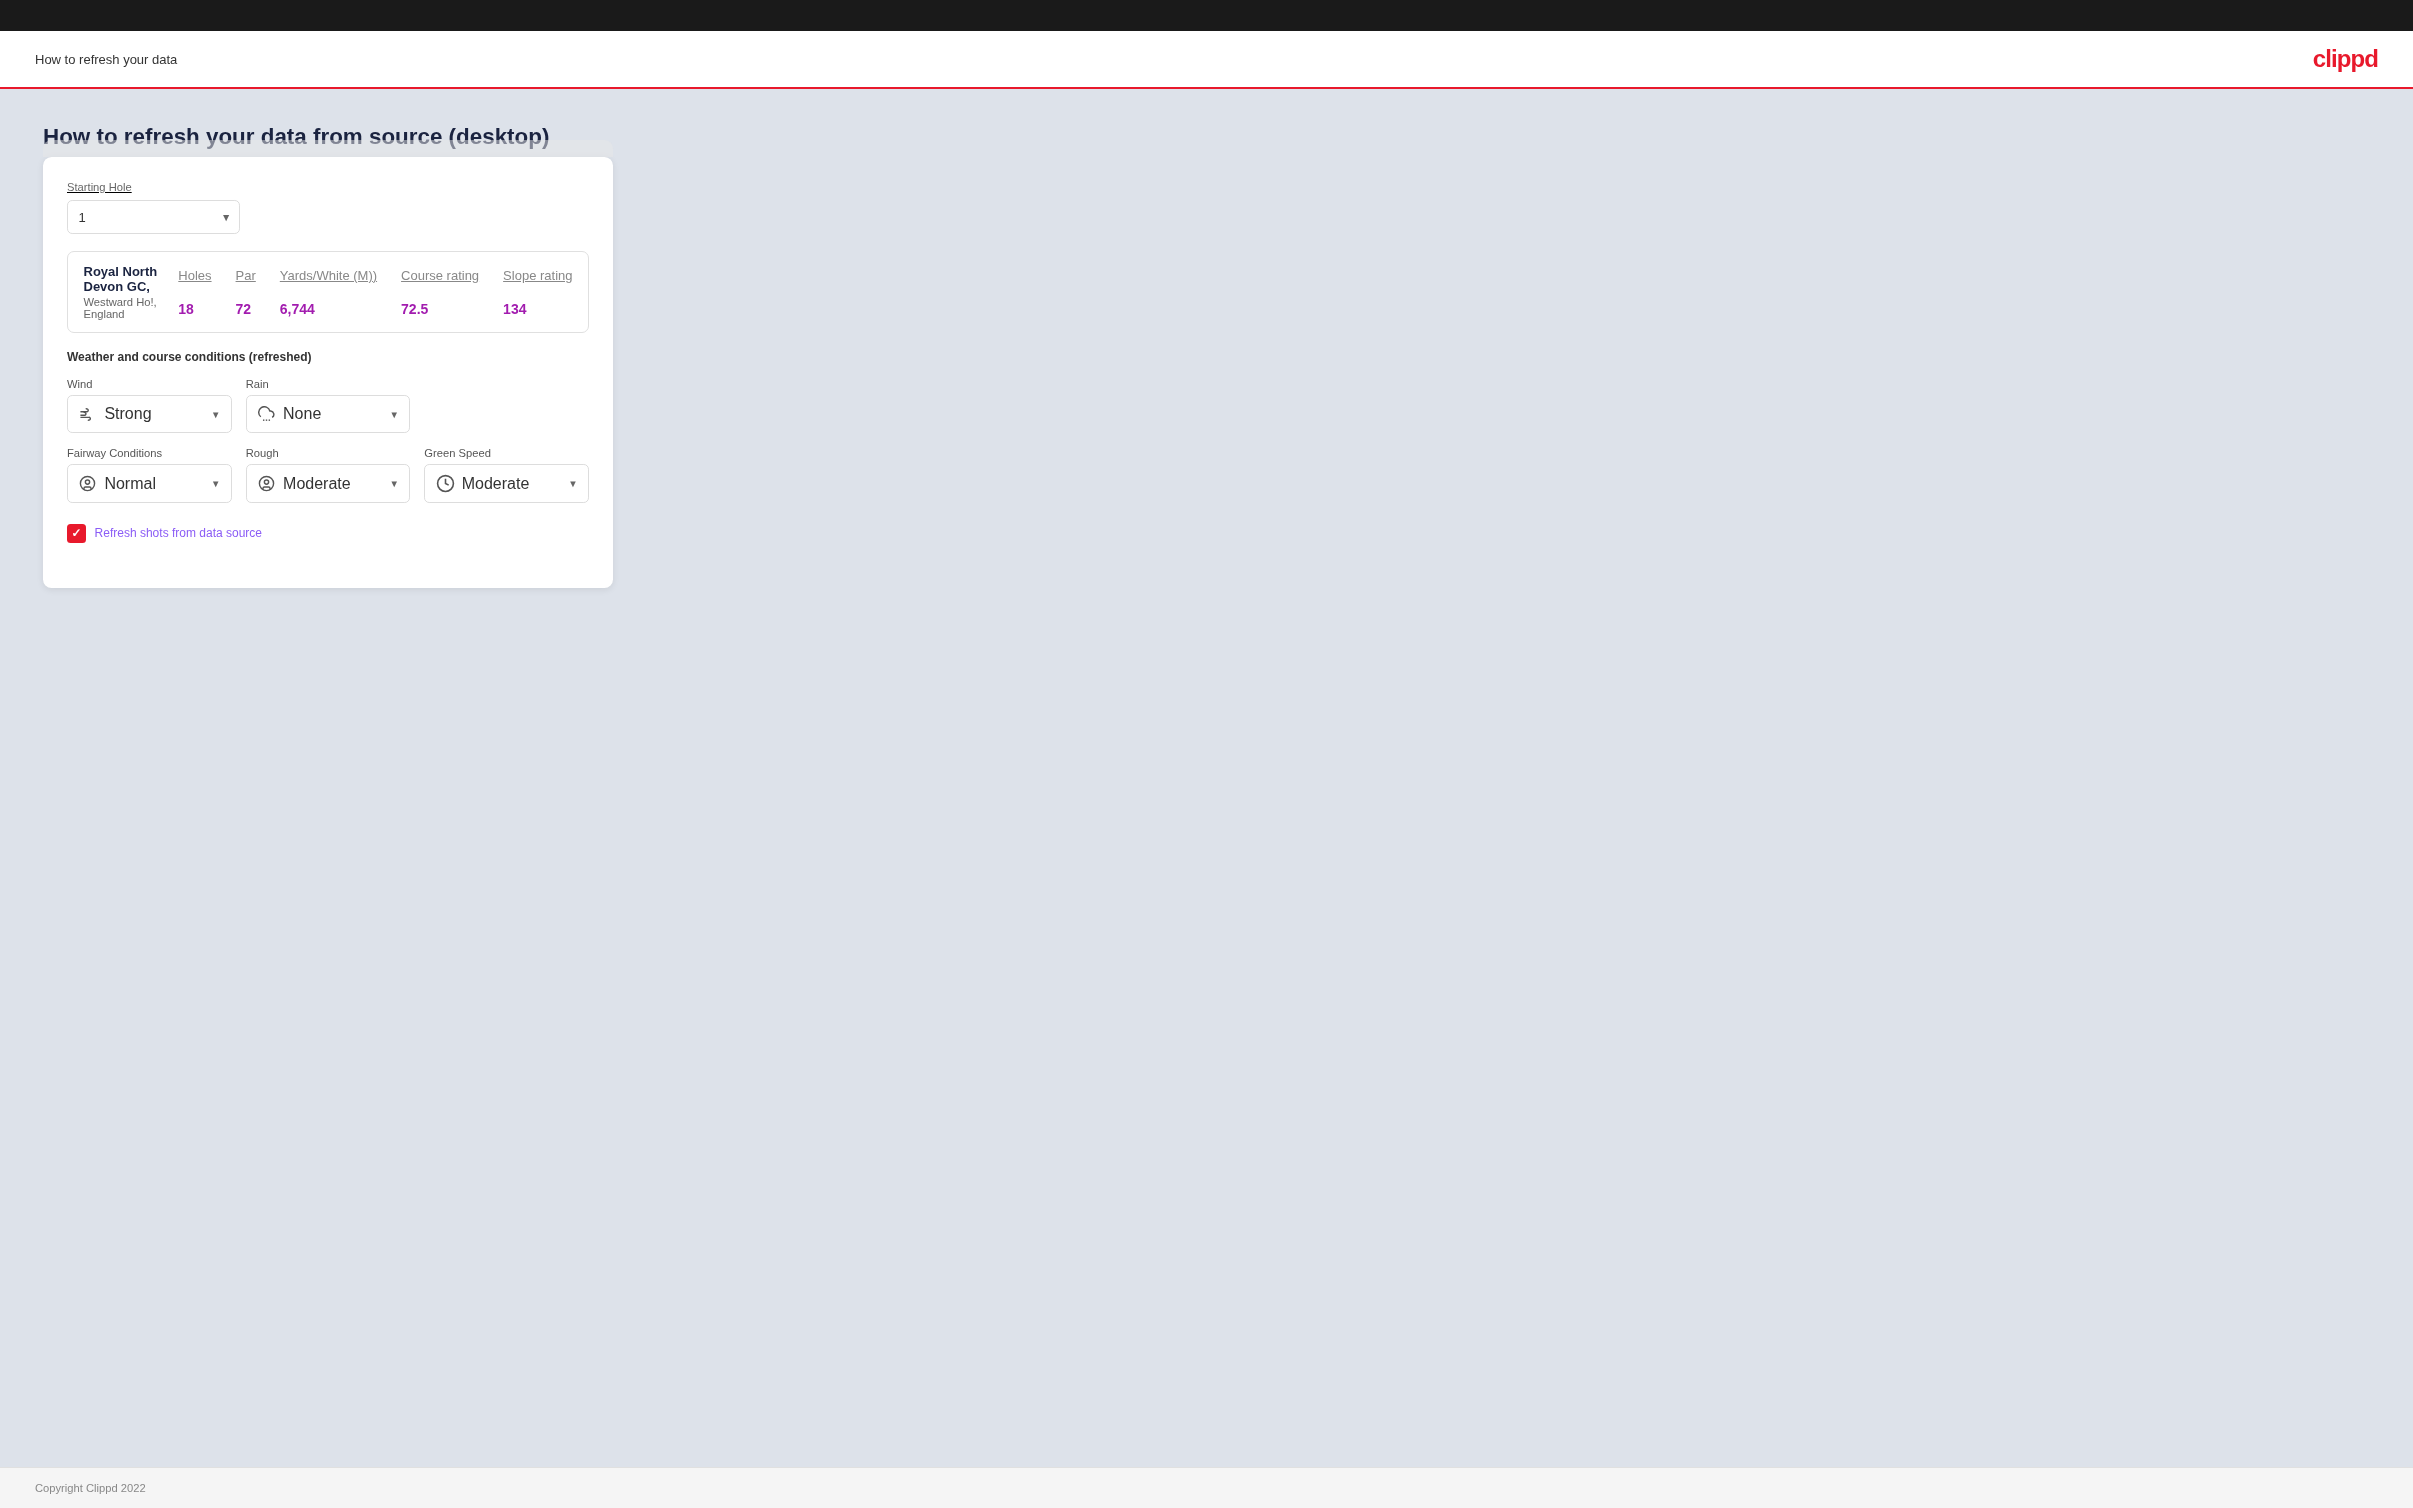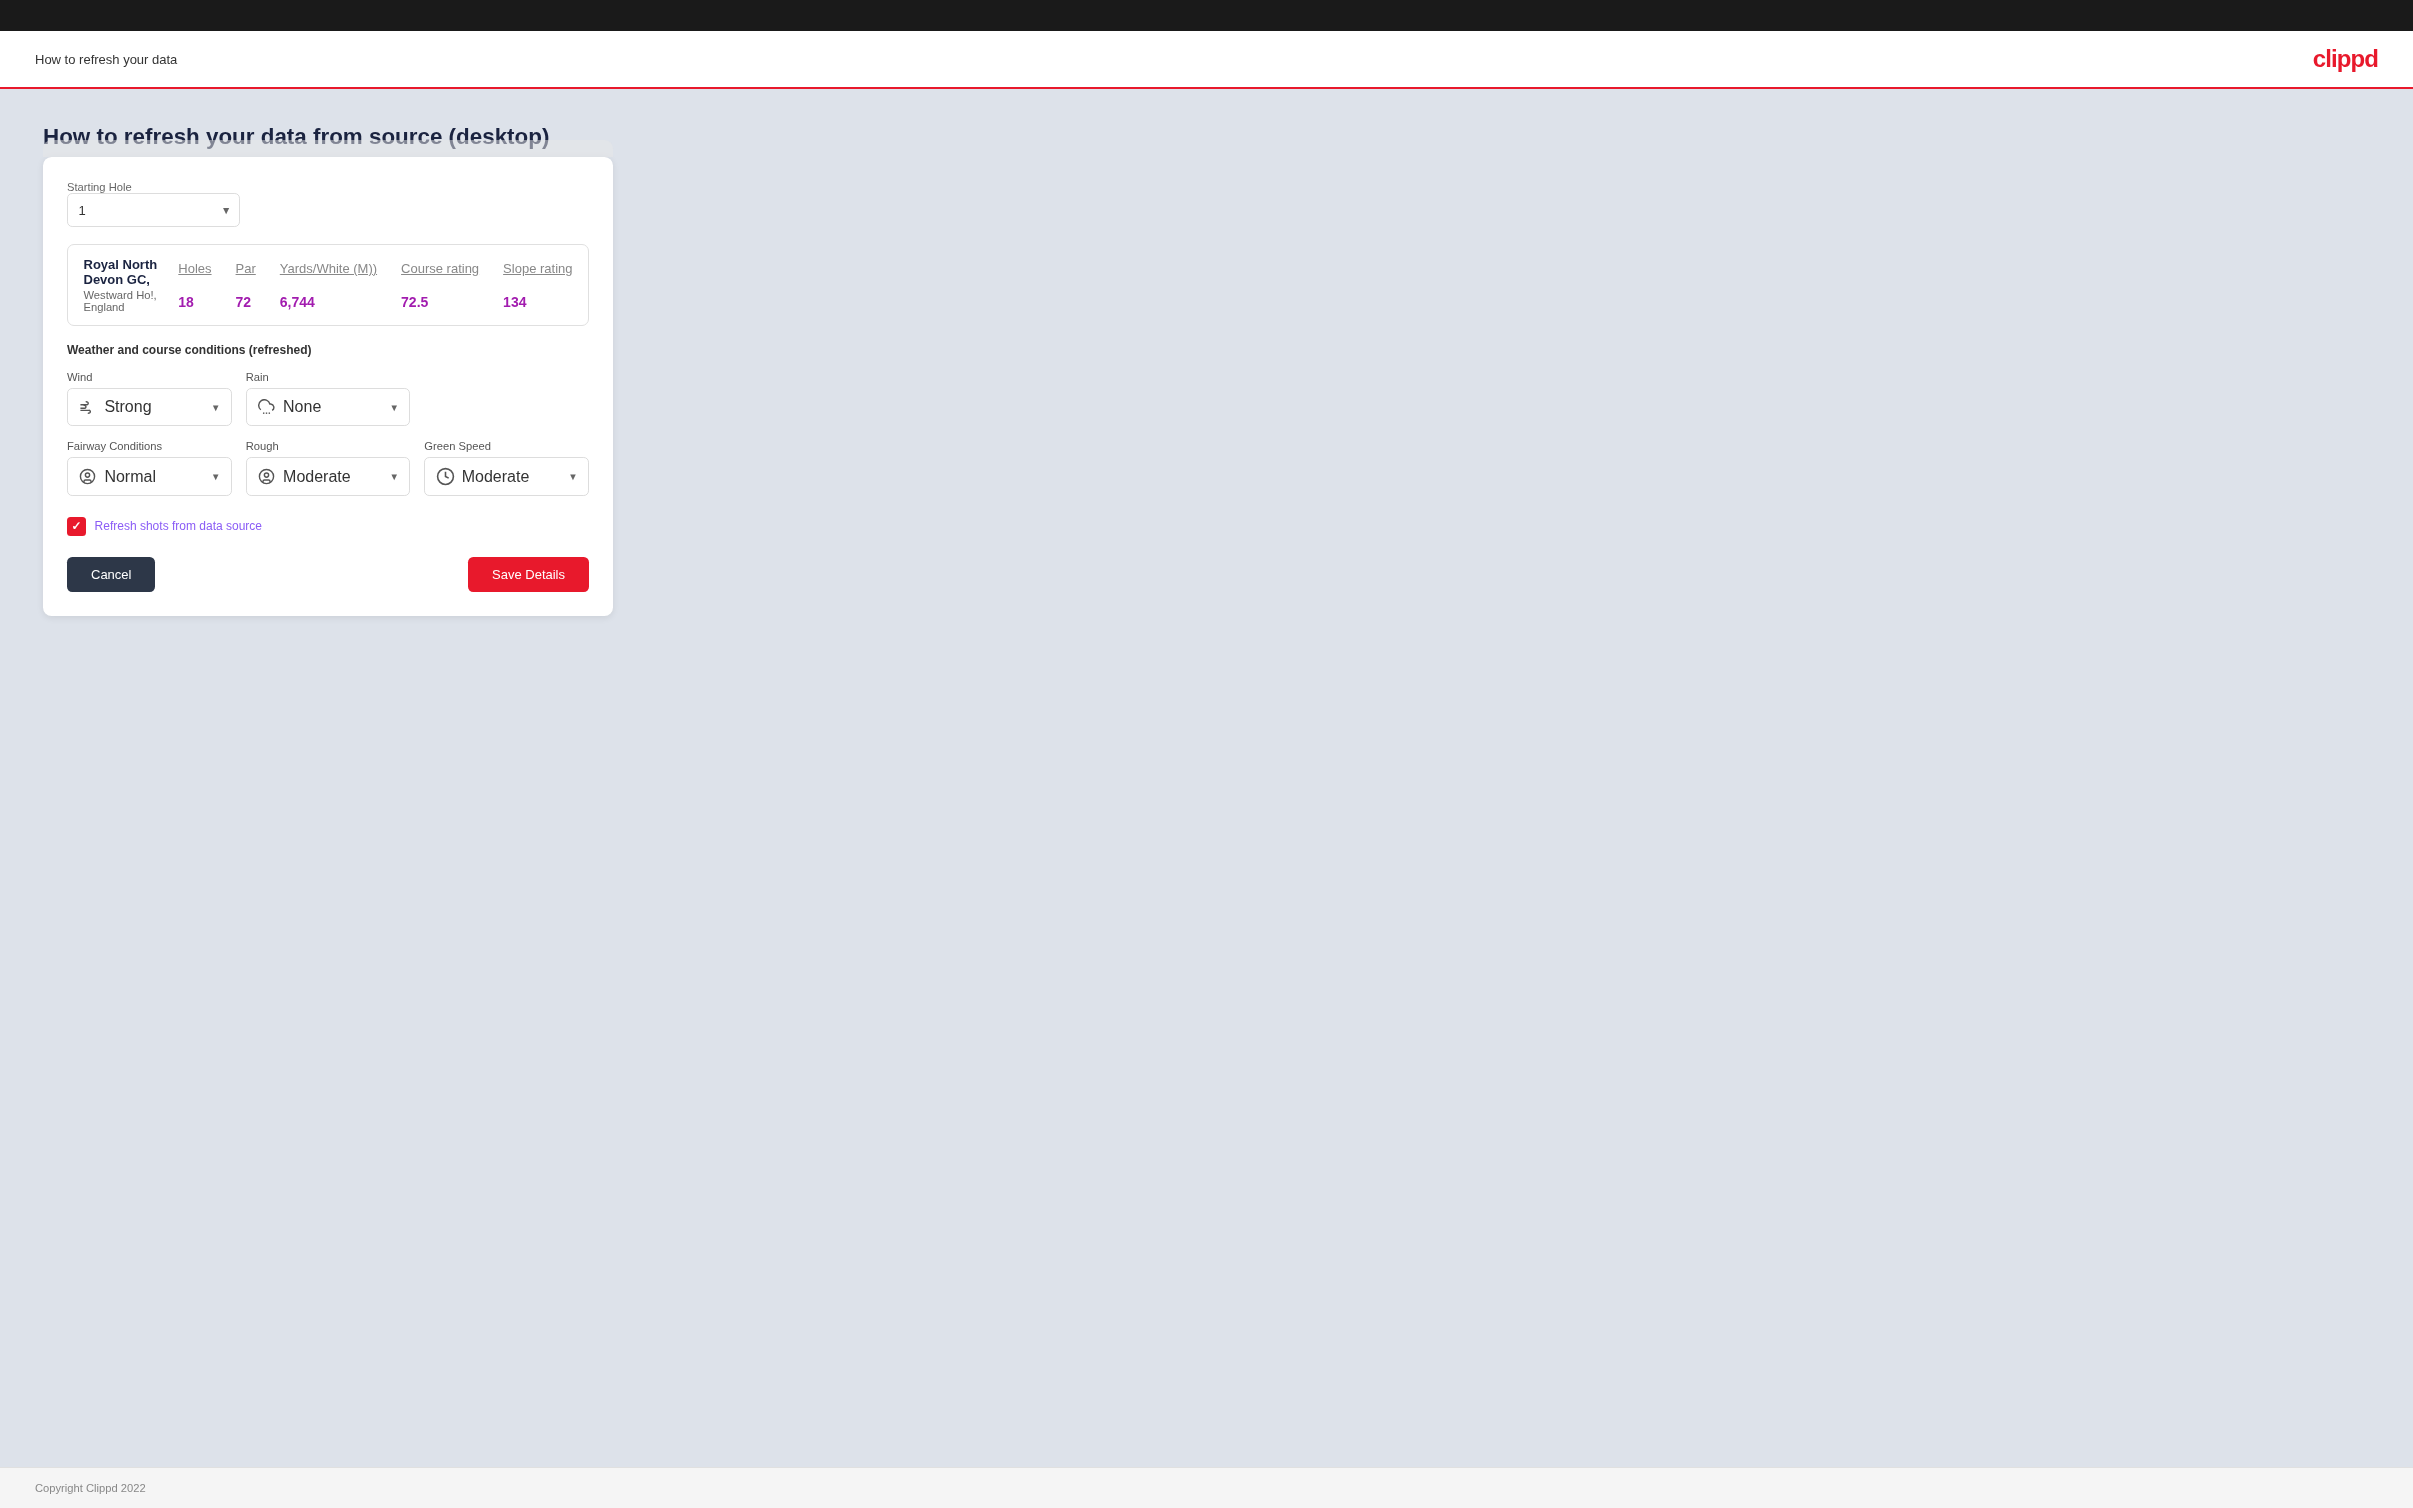--- a/index.html
+++ b/index.html
@@ -298,20 +298,22 @@
     .starting-hole-row {
       display: flex;
       gap: 21px;
       margin-bottom: 17px;
       align-items: flex-end;
     }
     .hole-group {
       width: 173px;
       display: flex;
       flex-direction: column;
+      gap: 7px;
+      text-decoration: underline;
     }
   </style>
 </head>
 <body>
 
 <div class="top-bar"></div>
 
 <div class="header">
   <span class="header-title">How to refresh your data</span>
   <span class="logo">clippd</span>
@@ -448,24 +450,20 @@
         </div>
       </div>
 
       <div class="checkbox-row">
         <div class="checkbox-styled">
           <span class="checkbox-check">✓</span>
         </div>
         <span class="checkbox-label">Refresh shots from data source</span>
       </div>
 
-      <div class="form-actions">
-        <button class="btn-cancel">Cancel</button>
-        <button class="btn-save">Save Details</button>
-      </div>
     </div>
 
   </div>
 </div>
 
 <div class="footer">
   <span>Copyright Clippd 2022</span>
 </div>
 
 

